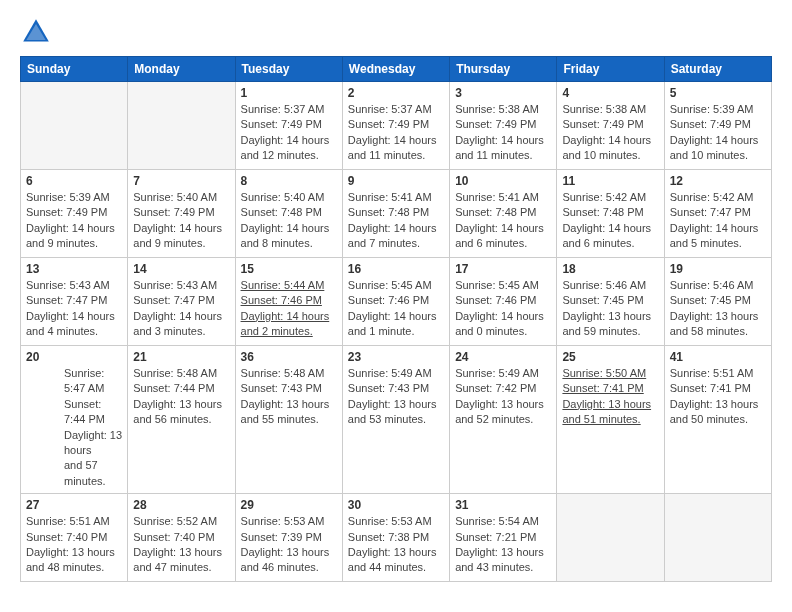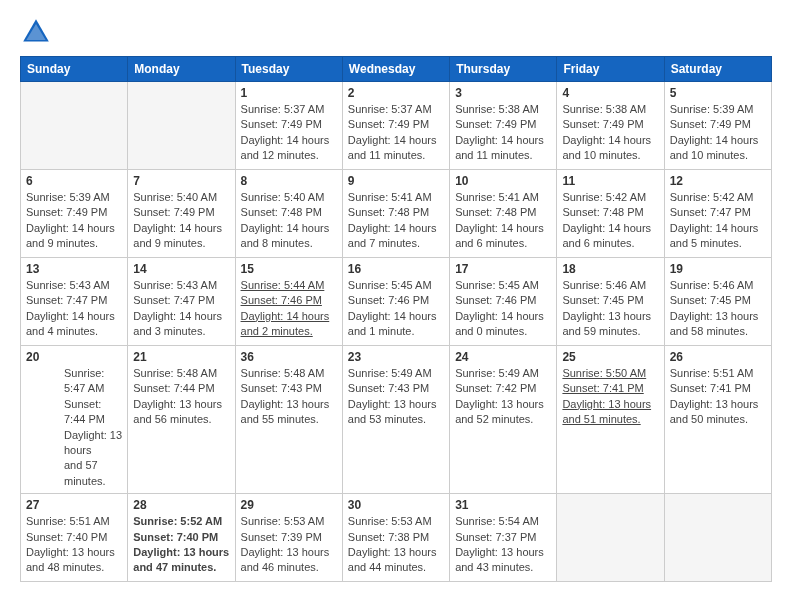--- a/index.html
+++ b/index.html
@@ -308,38 +308,38 @@
 and 52 minutes.</div>
           </td>
           <td>
             <div class="day-num">25</div>
             <div class="day-info" style="white-space: pre-line; text-decoration: underline;">Sunrise: 5:50 AM
 Sunset: 7:41 PM
 Daylight: 13 hours
 and 51 minutes.</div>
           </td>
           <td>
-            <div class="day-num">26</div>
+            <div class="day-num">41</div>
             <div class="day-info" style="white-space: pre-line;">Sunrise: 5:51 AM
 Sunset: 7:41 PM
 Daylight: 13 hours
 and 50 minutes.</div>
           </td>
         </tr>
         <tr class="week-row">
           <td>
             <div class="day-num">27</div>
             <div class="day-info" style="white-space: pre-line;">Sunrise: 5:51 AM
 Sunset: 7:40 PM
 Daylight: 13 hours
 and 48 minutes.</div>
           </td>
           <td>
             <div class="day-num">28</div>
-            <div class="day-info" style="white-space: pre-line; font-weight: bold;">Sunrise: 5:52 AM
+            <div class="day-info" style="white-space: pre-line;">Sunrise: 5:52 AM
 Sunset: 7:40 PM
 Daylight: 13 hours
 and 47 minutes.</div>
           </td>
           <td>
             <div class="day-num">29</div>
             <div class="day-info" style="white-space: pre-line;">Sunrise: 5:53 AM
 Sunset: 7:39 PM
 Daylight: 13 hours
 and 46 minutes.</div>
@@ -347,21 +347,21 @@
           <td>
             <div class="day-num">30</div>
             <div class="day-info" style="white-space: pre-line;">Sunrise: 5:53 AM
 Sunset: 7:38 PM
 Daylight: 13 hours
 and 44 minutes.</div>
           </td>
           <td>
             <div class="day-num">31</div>
             <div class="day-info" style="white-space: pre-line;">Sunrise: 5:54 AM
-Sunset: 7:37 PM
+Sunset: 7:21 PM
 Daylight: 13 hours
 and 43 minutes.</div>
           </td>
           <td class="empty"></td>
           <td class="empty"></td>
         </tr>
       </tbody>
   </table>
 </div>
 

